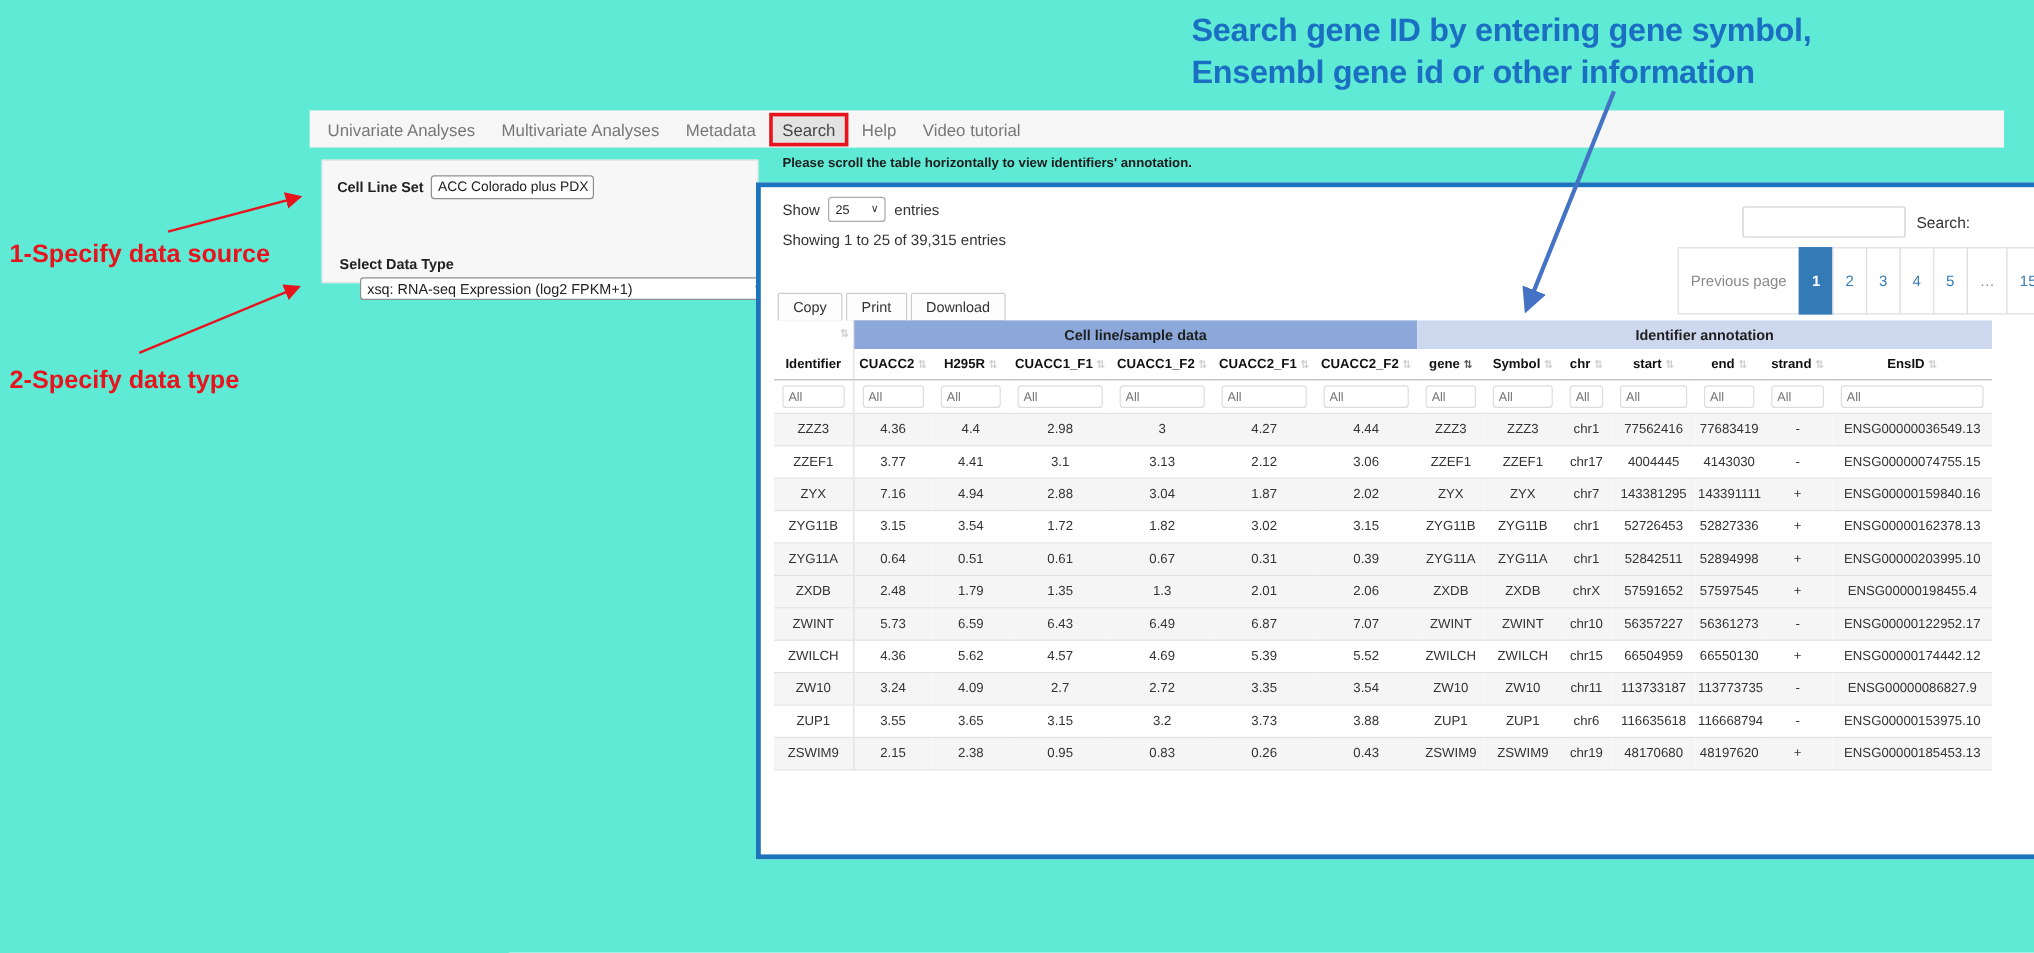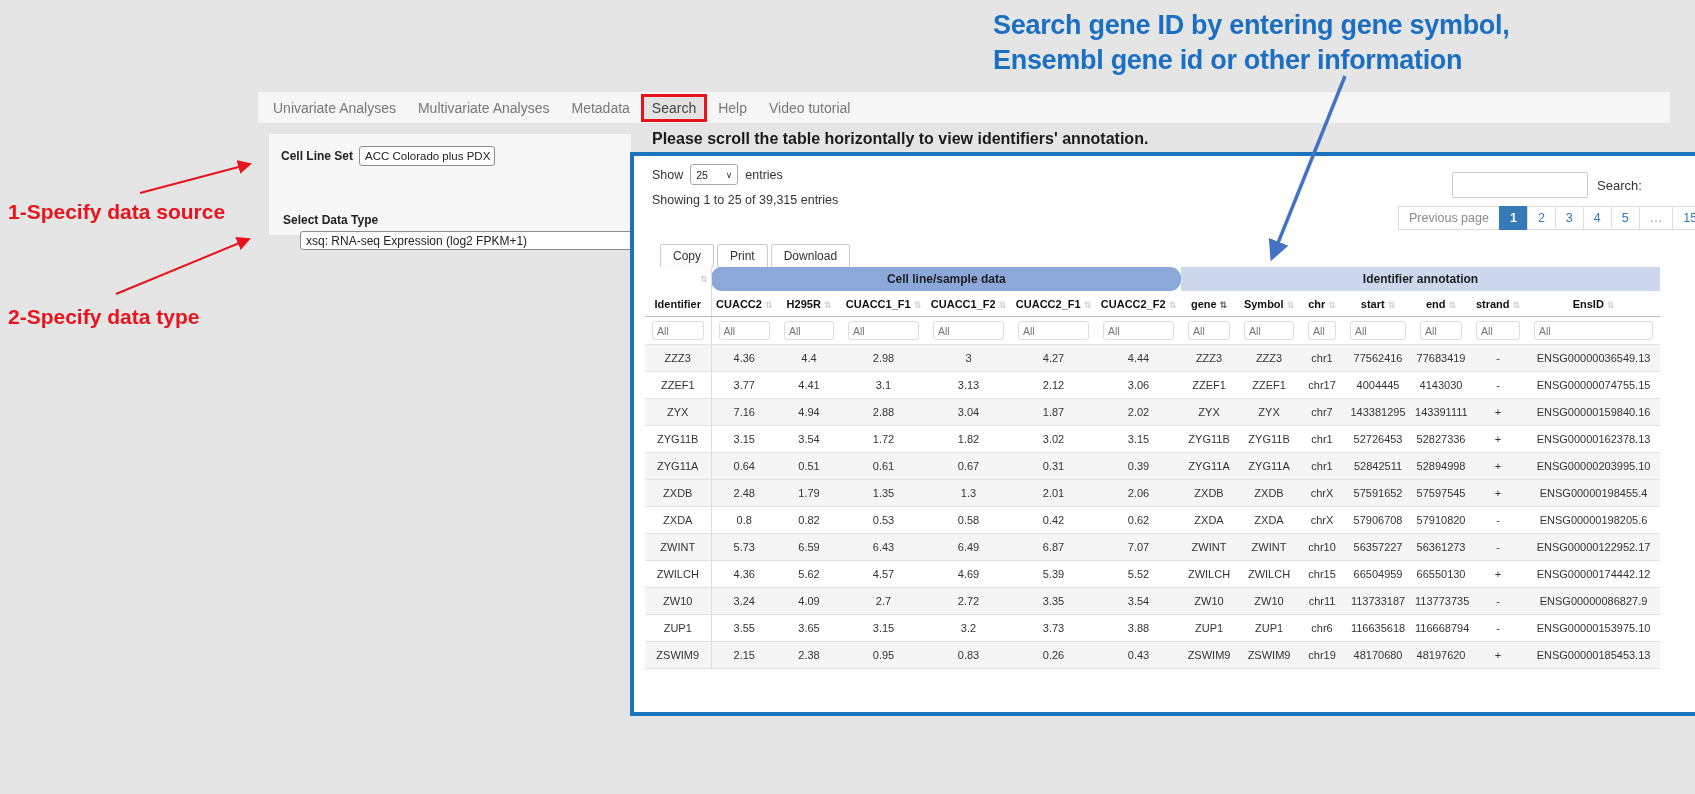--- a/index.html
+++ b/index.html
@@ -1,16 +1,16 @@
 <!DOCTYPE html>
 <html><head>
 <meta charset="utf-8">
 <style>
   html,body{margin:0;padding:0;background:#fff;}
-  .canvas{position:relative;width:1695px;height:794px;background:#e5e5e5;overflow:hidden;
+  .canvas{position:relative;width:1695px;height:794px;background:#5eead4;overflow:hidden;
           font-family:"Liberation Sans",sans-serif;color:#333;}
 
   
   .arrows{position:absolute;left:0;top:0;width:1695px;height:794px;pointer-events:none;z-index:30;}
   .blue-note{position:absolute;left:993px;top:8px;font-size:27px;font-weight:bold;
              color:#1b6fc2;line-height:35px;letter-spacing:-0.3px;z-index:25;}
   .red-note{position:absolute;left:8px;font-size:21px;font-weight:bold;color:#e8131d;z-index:25;}
   .rn1{top:200px;}
   .rn2{top:305px;}
 
@@ -27,45 +27,45 @@
   .config-row{position:absolute;left:12px;top:12px;display:flex;align-items:center;}
   .select{background:#fff;border:1px solid #8f8f8f;border-radius:3px;display:flex;align-items:center;
           justify-content:space-between;padding:0 5px;box-sizing:border-box;font-size:11.5px;color:#222;
           white-space:nowrap;overflow:hidden;}
   .caret{font-family:"DejaVu Sans",sans-serif;font-size:9px;color:#333;margin-left:5px;}
   .sel-cellline{width:136px;height:20px;margin-left:6px;}
   .dt-label{position:absolute;left:14px;top:79px;}
   .sel-datatype{position:absolute;left:31px;top:97px;width:341px;height:19px;font-size:12px;}
 
   
-  .scroll-hint{position:absolute;left:652px;top:130px;font-size:16px;font-weight:bold;color:#1b1b1b;}
+  .scroll-hint{position:absolute;left:652px;top:130px;font-size:11px;font-weight:bold;color:#1b1b1b;}
   .panel{position:absolute;left:630px;top:152px;width:1183px;height:564px;border:4px solid #1c75bc;
          background:#fff;box-sizing:border-box;}
   .show-row{position:absolute;left:18px;top:8px;display:flex;align-items:center;gap:7px;font-size:12.5px;color:#333;}
   .sel-pagelen{width:48px;height:21px;border:1px solid #aaa;font-size:10.5px;}
   .showing{position:absolute;left:18px;top:37px;font-size:12.5px;color:#333;}
   .search-input{position:absolute;left:818px;top:16px;width:136px;height:26px;border:1px solid #ccc;
                 border-radius:2px;box-sizing:border-box;padding:0 6px;font-size:12px;}
   .search-label{position:absolute;left:963px;top:22px;font-size:13px;color:#333;}
   .pagination{position:absolute;right:9px;top:50px;display:flex;font-size:12.5px;}
-  .pg-btn{padding:4px 10px;border:1px solid #ddd;margin-left:-1px;color:#337ab7;background:#fff;
+  .pg-btn{padding:20px 10px;border:1px solid #ddd;margin-left:-1px;color:#337ab7;background:#fff;
           white-space:nowrap;cursor:pointer;}
   .pg-prev,.pg-ellipsis{color:#8a8a8a;}
   .pg-active{background:#337ab7;border-color:#337ab7;color:#fff;font-weight:bold;}
-  .dt-buttons{position:absolute;left:26px;top:88px;display:flex;}
+  .dt-buttons{position:absolute;left:14px;top:88px;display:flex;}
   .dt-btn{padding:4px 12px;font-size:12px;color:#333;background:#fdfdfd;border:1px solid #ccc;
           border-radius:2px;margin-right:3px;cursor:pointer;}
 
   
   .grid{position:absolute;left:11px;top:111px;width:1015px;border-collapse:collapse;table-layout:fixed;
         font-size:11px;color:#333;}
   .grid th,.grid td{padding:0 2px;text-align:center;overflow:hidden;white-space:nowrap;}
   .grp-row th{height:24px;font-size:12px;font-weight:bold;color:#1e1e1e;}
   .grp-blank{background:#fff;position:relative;}
-  .grp-cell-line{background:#8ca8da;border-radius:11px;}
+  .grp-cell-line{background:#8ca8da;}
   .grp-annot{background:#cdd7ee;}
   .hdr-row th{height:25px;font-weight:bold;font-size:11px;border-bottom:1px solid #b8b8b8;color:#111;}
   .flt-row th{height:27px;border-bottom:1px solid #e2e2e2;}
   .flt-row input{width:calc(100% - 10px);height:19px;box-sizing:border-box;border:1px solid #ddd;
                  border-radius:3px;padding:0 4px;font-size:10.5px;color:#444;font-family:"Liberation Sans",sans-serif;}
   .grid tbody td{height:26px;border-top:1px solid #e2e2e2;}
   .grid tbody tr:last-child td{border-bottom:1px solid #e2e2e2;}
   .grid tbody tr.odd{background:#f5f5f5;margin-top:32px;}
   .col-first{border-right:1px solid #dcdcdc;}
   .sort-icon{font-family:"DejaVu Sans",sans-serif;font-size:9px;color:#cfcfcf;margin-left:3px;}
@@ -303,36 +303,20 @@
             <td>2.01</td>
             <td>2.06</td>
             <td>ZXDB</td>
             <td>ZXDB</td>
             <td>chrX</td>
             <td>57591652</td>
             <td>57597545</td>
             <td>+</td>
             <td>ENSG00000198455.4</td>
           </tr>
-          <tr class="even">
-            <td class="col-first">ZXDA</td>
-            <td>0.8</td>
-            <td>0.82</td>
-            <td>0.53</td>
-            <td>0.58</td>
-            <td>0.42</td>
-            <td>0.62</td>
-            <td>ZXDA</td>
-            <td>ZXDA</td>
-            <td>chrX</td>
-            <td>57906708</td>
-            <td>57910820</td>
-            <td>-</td>
-            <td>ENSG00000198205.6</td>
-          </tr>
           <tr class="odd">
             <td class="col-first">ZWINT</td>
             <td>5.73</td>
             <td>6.59</td>
             <td>6.43</td>
             <td>6.49</td>
             <td>6.87</td>
             <td>7.07</td>
             <td>ZWINT</td>
             <td>ZWINT</td>

